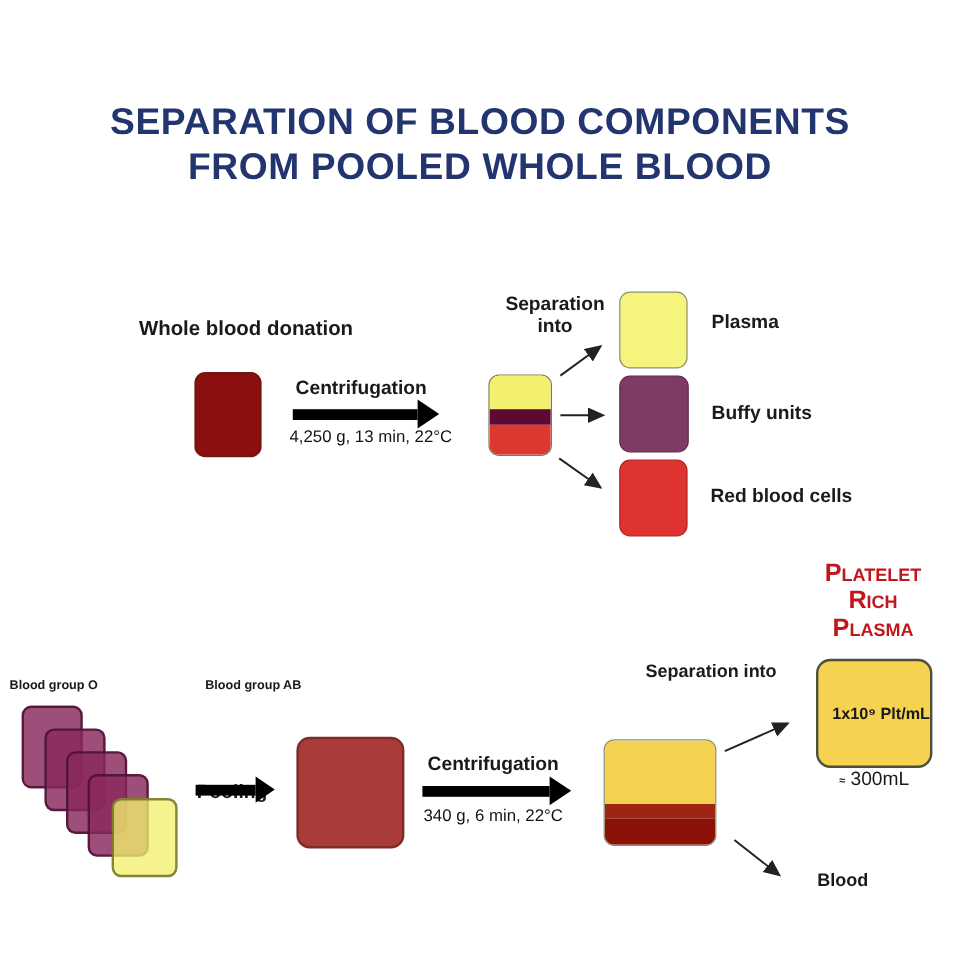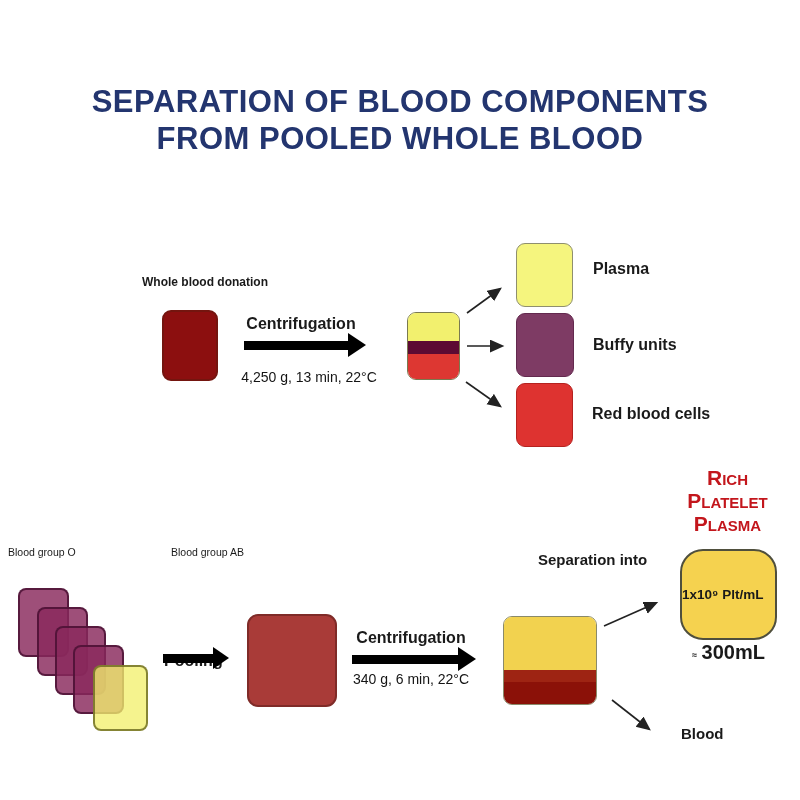--- a/index.html
+++ b/index.html
@@ -2,21 +2,21 @@
 <html><head>
 <meta charset="utf-8">
 <style>
   html,body { margin:0; padding:0; background:#fff; }
   #canvas {
     position:relative; width:800px; height:800px; background:#ffffff;
     font-family:"Liberation Sans", sans-serif; color:#1a1a1a; overflow:hidden;
   }
   .abs { position:absolute; }
   .ctr { text-align:center; }
-  .b { font-weight:normal; }
+  .b { font-weight:bold;margin-top:19px; }
 
   
   .title-line {
     left:0; width:800px; text-align:center; color:#23356F;
     font-weight:bold; font-size:31px; letter-spacing:.5px; line-height:36px;
   }
 
   
   .bag { border-radius:9px; box-sizing:border-box; }
 
@@ -42,49 +42,53 @@
 
   
   .stack-bag { position:absolute; width:51px; height:69px; border-radius:8px; box-sizing:border-box; }
   .stack-purple { background:rgba(137,40,92,0.82); border:2px solid rgba(74,16,52,0.85); }
   .stack-yellow { background:rgba(242,240,110,0.78); border:2px solid rgba(105,105,30,0.8);
                   width:55px; height:66px; }
 
   
   .prp-title { color:#C3161C; font-variant:small-caps; font-weight:bold;
                font-size:21px; line-height:23px; }
-  .prp-box { background:#F5D24F; border:2px solid #4F4F3D; border-radius:23px;
-             display:flex; align-items:center; justify-content:flex-start; box-sizing:border-box; }
+  .prp-box { background:#F5D24F; border:2px solid #4F4F3D; border-radius:12px;
+             display:flex; align-items:center; justify-content:flex-end; box-sizing:border-box; }
   .prp-conc { font-size:13.5px; font-weight:bold; }
   .approx { font-size:9px; font-weight:bold; vertical-align:1px; }
-  .vol { font-size:20px; font-weight:bold; }
+  .vol { font-size:16px; font-weight:normal; }
 
   svg.overlay { position:absolute; left:0; top:0; pointer-events:none; }
 </style>
 </head>
 <body>
 
 <div id="canvas">
 
   <div class="abs title-line" style="top:121px">FROM POOLED WHOLE BLOOD</div>
   <div class="abs title-line" style="top:84px">SEPARATION OF BLOOD COMPONENTS</div>
 
-  <div class="abs ctr lbl16" style="left:105px; top:275px; width:200px; font-size:12px">Whole blood donation</div>
+  <div class="abs ctr lbl16" style="left:105px; top:264px; width:200px; font-size:17px">Whole blood donation</div>
 
   <div class="abs bag whole-blood" style="left:162px; top:310px; width:56px; height:71px"></div>
 
   <div class="abs ctr lbl16" style="left:240px; top:315px; width:122px">Centrifugation</div>
 
   <div class="abs thick-arrow" style="left:244px; top:333px">
     <div class="bar" style="width:104px"></div>
       <div class="head"></div>
   </div>
 
-  <div class="abs ctr cond" style="left:238px; top:369px; width:142px">4,250 g, 13 min, 22°C</div>
+  <div class="abs ctr cond" style="left:238px; top:355px; width:142px">4,250 g, 13 min, 22°C</div>
 
+  <div class="abs ctr lbl16" style="left:405px; top:244px; width:115px; line-height:19px">
+    <span style="display:block">Separation</span>
+    <span style="display:block">into</span>
+  </div>
 
   <div class="abs bag layered" style="left:407px; top:312px; width:53px; height:68px">
     <div style="height:43%; background:#F2F06E"></div>
     <div style="height:19%; background:#5C0A33"></div>
     <div style="height:38%; background:#DD3732"></div>
   </div>
 
   <div class="abs bag plasma-bag" style="left:516px; top:243px; width:57px; height:64px"></div>
   <div class="abs bag buffy-bag" style="left:516px; top:313px; width:58px; height:64px"></div>
   <div class="abs bag rbc-bag" style="left:516px; top:383px; width:57px; height:64px"></div>
@@ -119,22 +123,22 @@
 
   <div class="abs bag layered" style="left:503px; top:616px; width:94px; height:89px; border-color:#8A8A6A">
     <div style="height:61%; background:#F2D24F"></div>
     <div style="height:14%; background:#9E2413"></div>
     <div style="height:25%; background:#8B1108"></div>
   </div>
 
   <div class="abs lbl15" style="left:538px; top:551px">Separation into</div>
 
   <div class="abs ctr prp-title" style="left:665px; top:466px; width:125px">
+    <span style="display:block">Platelet</span>
     <span style="display:block">Rich</span>
-    <span style="display:block">Platelet</span>
     <span style="display:block">Plasma</span>
   </div>
 
   <div class="abs prp-box" style="left:680px; top:549px; width:97px; height:91px">
     <span class="prp-conc">1x10⁹ Plt/mL</span>
   </div>
 
   <div class="abs ctr" style="left:678px; top:641px; width:101px">
     <span class="approx">≈</span>
     <span class="vol">300mL</span>

